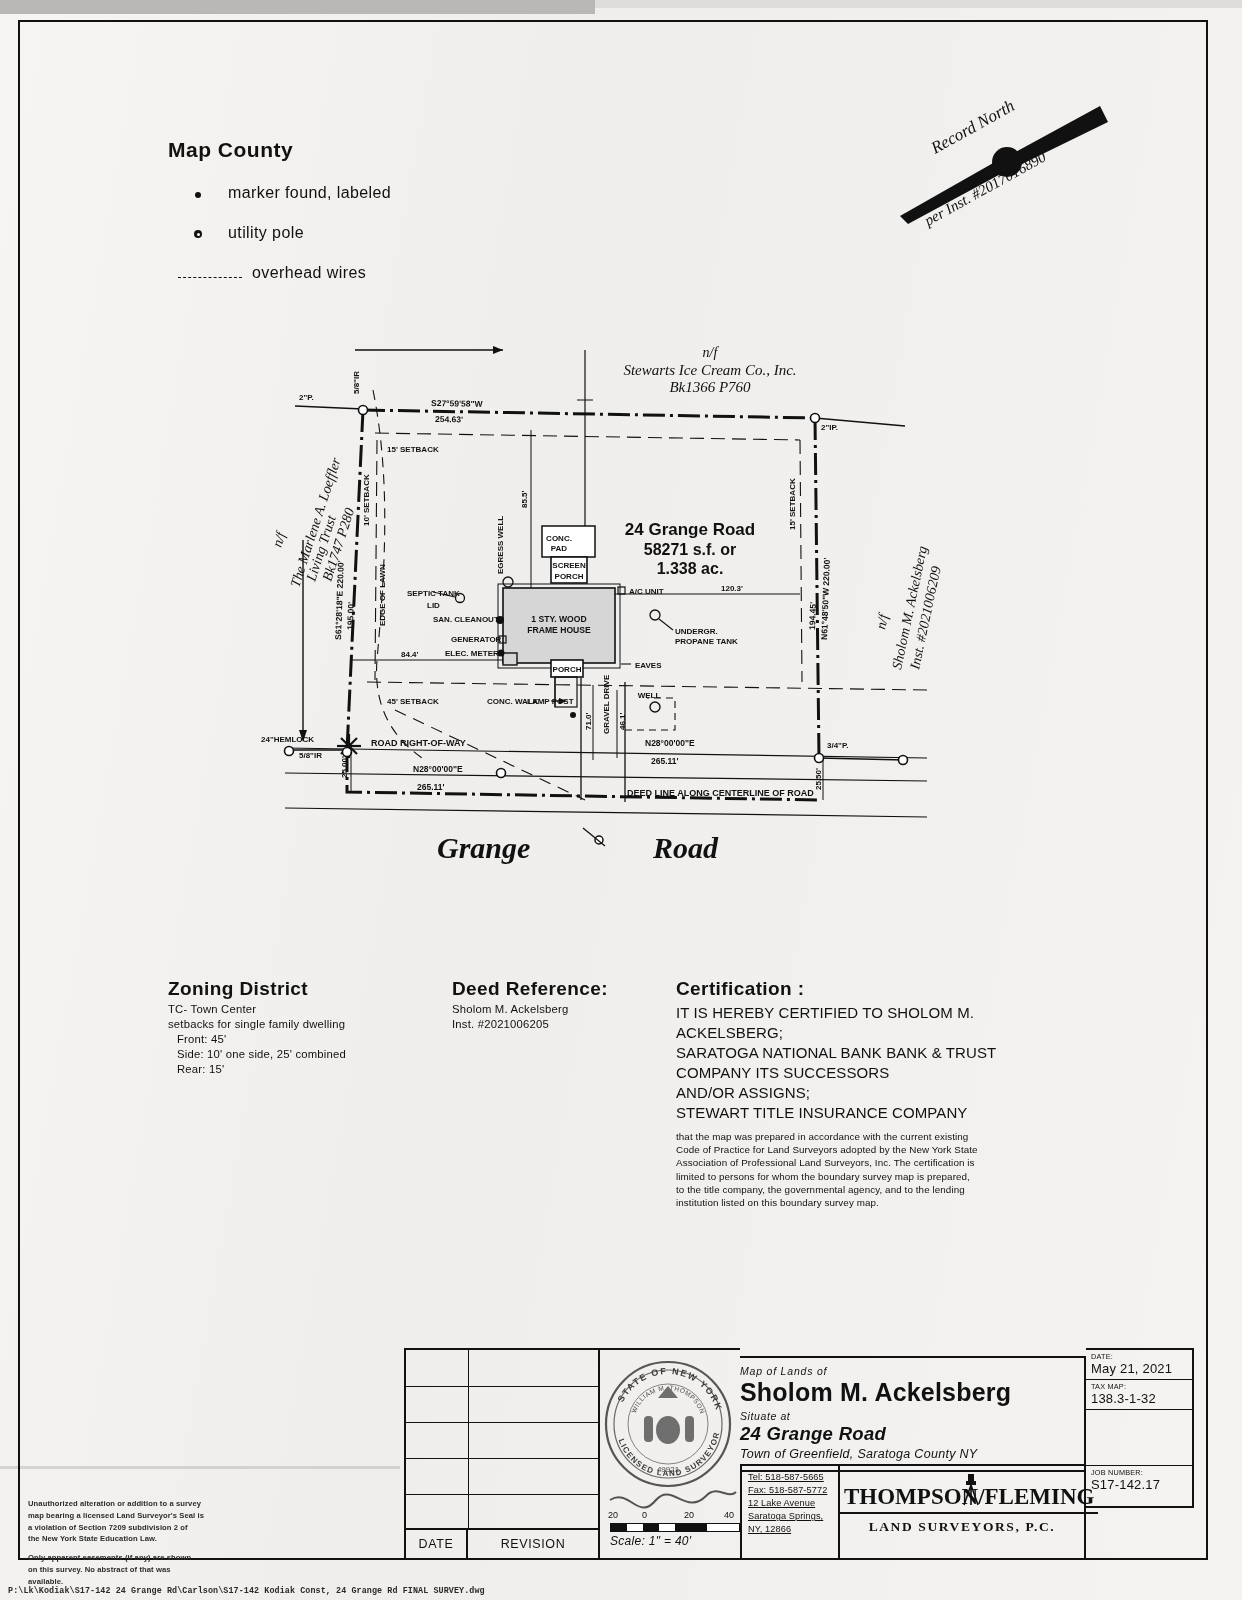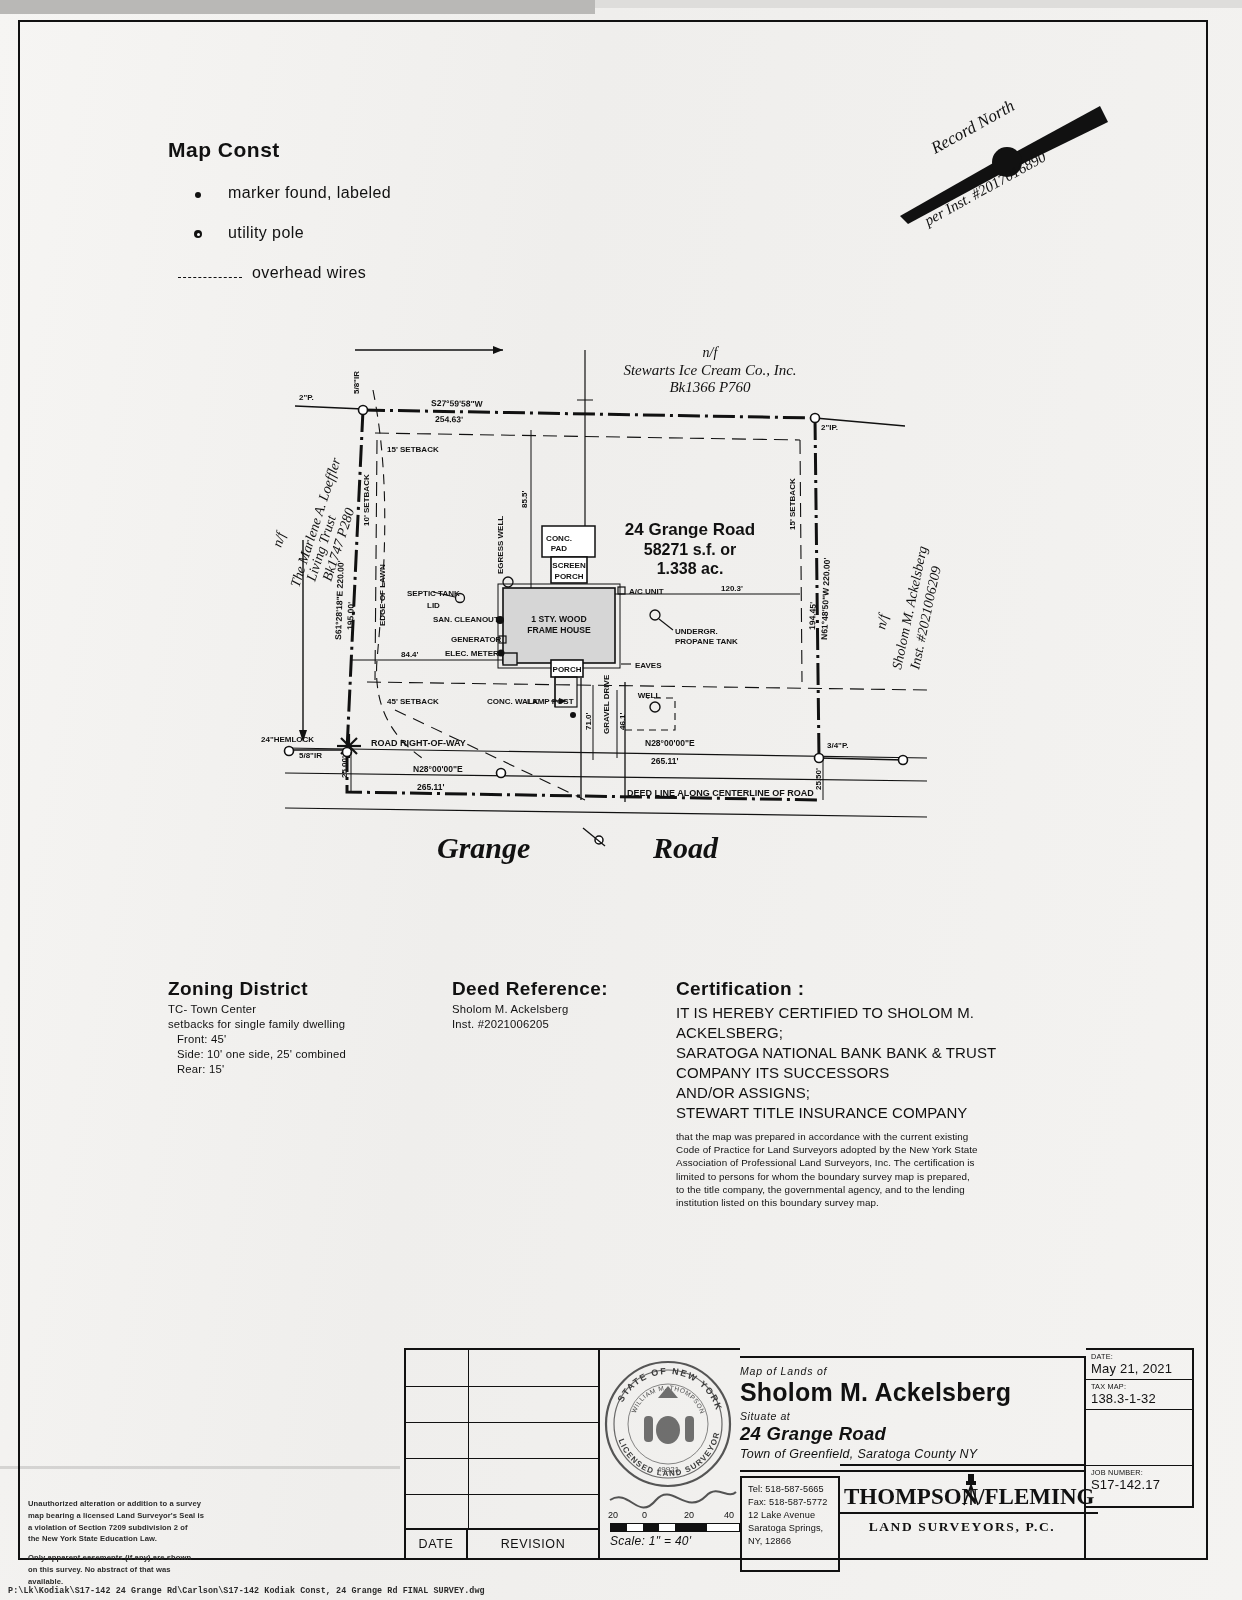--- a/index.html
+++ b/index.html
@@ -62,21 +62,21 @@
   .tb-rev .rhead { position:absolute; left:0; bottom:0; width:100%; height:30px; border-top:2px solid #111; display:flex; }
   .tb-rev .rhead div { flex:1; display:flex; align-items:center; justify-content:center; font-size:12.5px; letter-spacing:.6px;}
   .tb-rev .rhead div:first-child { border-right:2px solid #111; flex:0 0 62px; }
   .tb-rev .rline { position:absolute; left:0; width:100%; border-top:1.2px solid #111; }
   .tb-rev .vdiv { position:absolute; left:62px; top:0; bottom:30px; border-left:1.2px solid #111; }
 
   .tb-seal { position:absolute; left:196px; top:0; width:140px; height:212px; border-top:2px solid #111; border-bottom:2px solid #111; }
 
   .tb-scale { position:absolute; left:196px; top:0; width:140px; height:212px; }
 
-  .tb-contact { position:absolute; left:336px; top:128px; width:100px; height:96px; border:2px solid #111; padding:5px 4px 12px 6px; }
+  .tb-contact { position:absolute; left:336px; top:116px; width:100px; height:96px; border:2px solid #111; padding:5px 4px 12px 6px;text-decoration:underline; }
   .tb-contact p { font-size:9.2px; line-height:1.42; letter-spacing:.1px; }
 
   .tb-main { position:absolute; left:336px; top:8px; width:346px; height:116px; border:2px solid #111; border-left:none; text-align:left; padding-top:7px; }
   .tb-main .ml { font-size:10.5px; font-style:italic; letter-spacing:.8px; }
   .tb-main .owner { font-size:25px; font-weight:700; letter-spacing:.2px; line-height:1.15; margin-top:1px;}
   .tb-main .sit { font-size:10.5px; font-style:italic; letter-spacing:.6px; margin-top:3px;}
   .tb-main .addr { font-size:18.5px; font-weight:700; font-style:italic; letter-spacing:.3px; margin-top:1px;}
   .tb-main .town { font-size:12.5px; font-style:italic; letter-spacing:.3px; margin-top:2px;}
 
   .tb-firm { position:absolute; left:436px; top:116px; width:246px; height:96px; border:2px solid #111; border-left:none; text-align:center; }
@@ -109,21 +109,21 @@
 </head>
 <body>
 
 <div class="page">
   <div class="scan-top-left"></div>
   <div class="scan-top-right"></div>
   <div class="border-outer"></div>
   <div class="scan-fold"></div>
 
   <div class="legend">
-    <div class="legend-title">Map Const</div>
+    <div class="legend-title">Map County</div>
     <div class="legend-row">
       <span class="legend-sym"><i class="dot-marker"></i></span>
       <span>marker found, labeled</span>
     </div>
     <div class="legend-row">
       <span class="legend-sym"><i class="dot-pole"></i></span>
       <span>utility pole</span>
     </div>
     <div class="legend-row ohw-row">
       <span class="legend-sym"><i class="ohw"></i></span>

